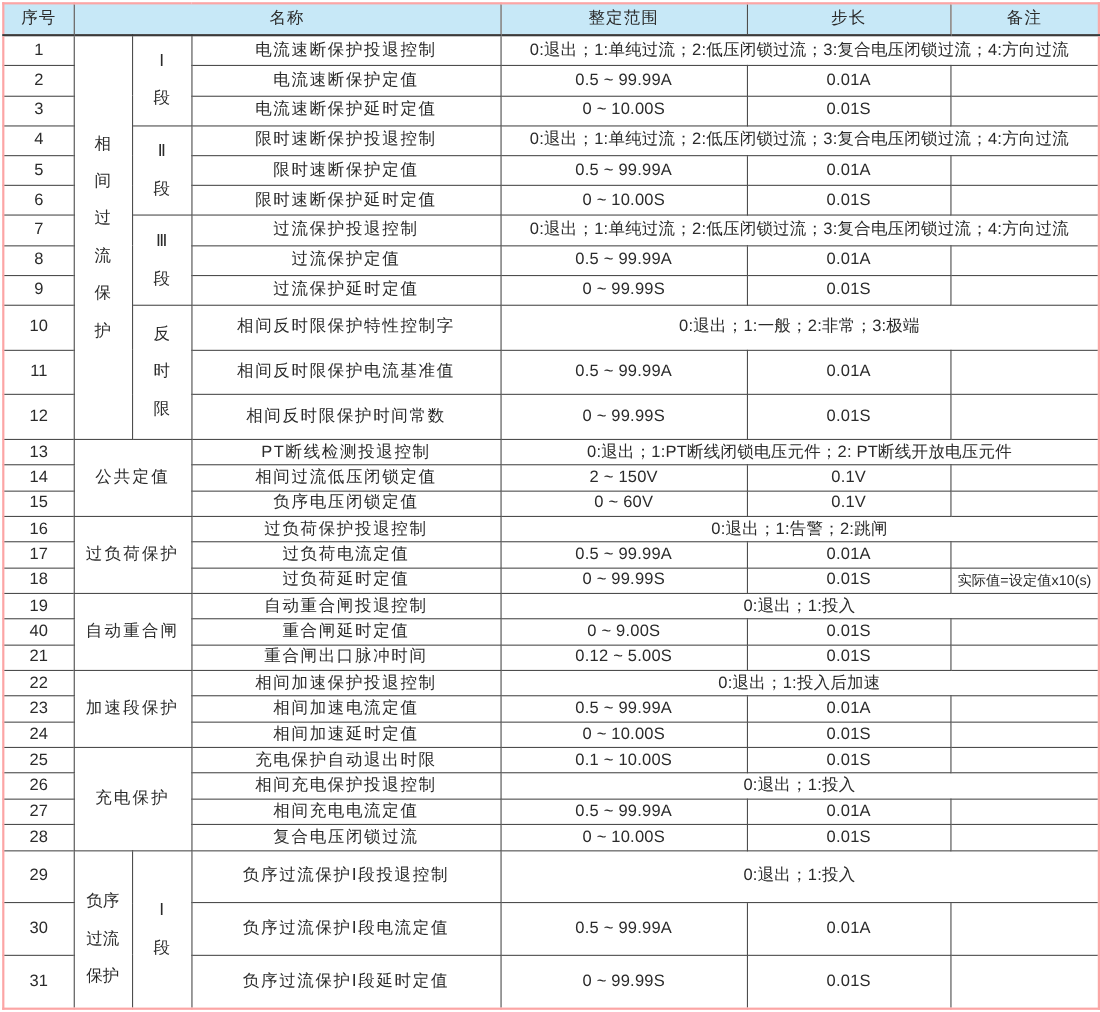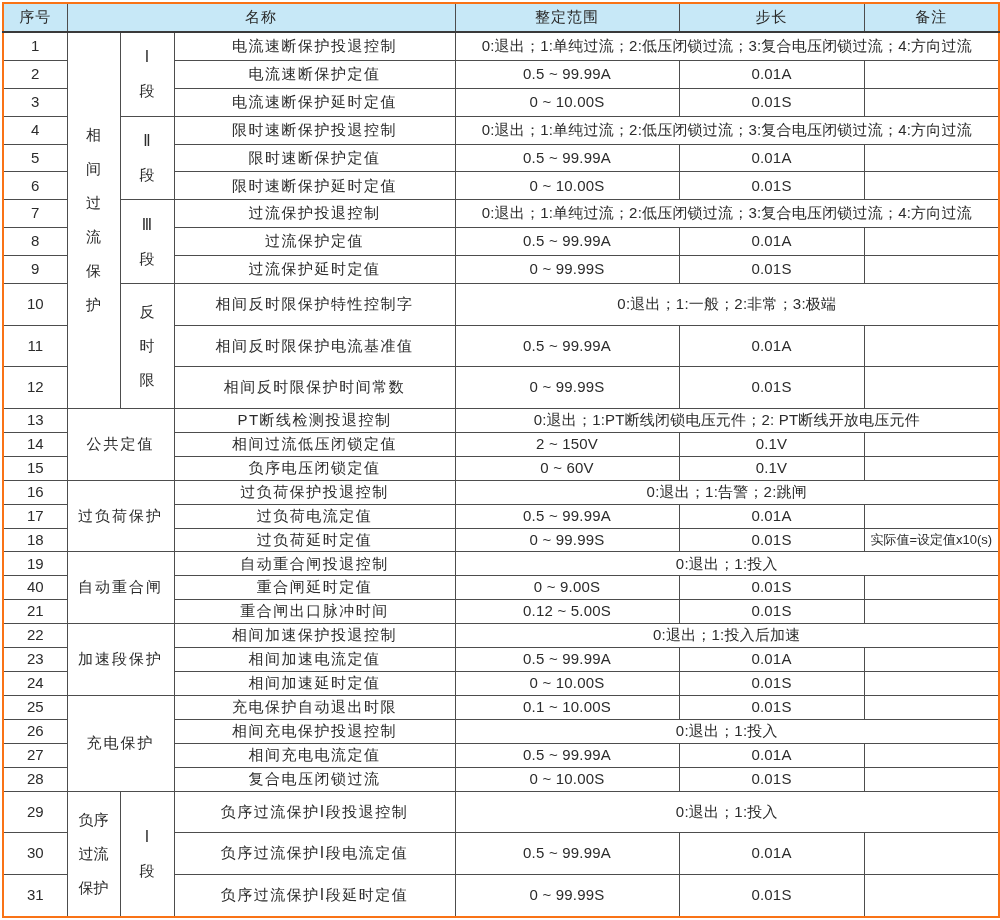--- a/index.html
+++ b/index.html
@@ -1,30 +1,30 @@
 <!DOCTYPE html>
 <html><head>
 <meta charset="utf-8">
 <style>
   html,body{margin:0;padding:0;background:#fff;}
   body{font-family:"Liberation Sans","DejaVu Sans",sans-serif;color:#2b2b2b;}
   .wrap{padding:2px;}
   table{border-collapse:collapse;table-layout:fixed;width:996px;height:916px;
-        border:2px solid #f97316;}
+        border:2px solid #fca5a5;}
   td,th{border:1px solid #4d4d4d;padding:0 2px;text-align:center;
         font-weight:normal;font-size:15px;line-height:1.25;overflow:hidden;}
   thead th{background:#c7e8f7;letter-spacing:1px;border-bottom:2px solid #3a3a3a;height:27px;}
   td.name{letter-spacing:1.5px;margin-left:20px;}
   td.grouph{letter-spacing:2px;}
   td.range, td.step{letter-spacing:0.2px;}
   td.ctrl{letter-spacing:0.2px;}
   td.remark{font-size:13px;padding:0;letter-spacing:0;}
   .vert{margin:0 auto;word-break:break-all;line-height:34px;letter-spacing:0;}
   .w1{width:17px;}
-  .w2{width:34px;}
+  .w2{width:34px;margin-top:18px;}
 </style>
 </head>
 <body>
 
 <div class="wrap">
 <table>
   <colgroup>
     <col style="width:64px">
         <col style="width:53px">
         <col style="width:54px">

